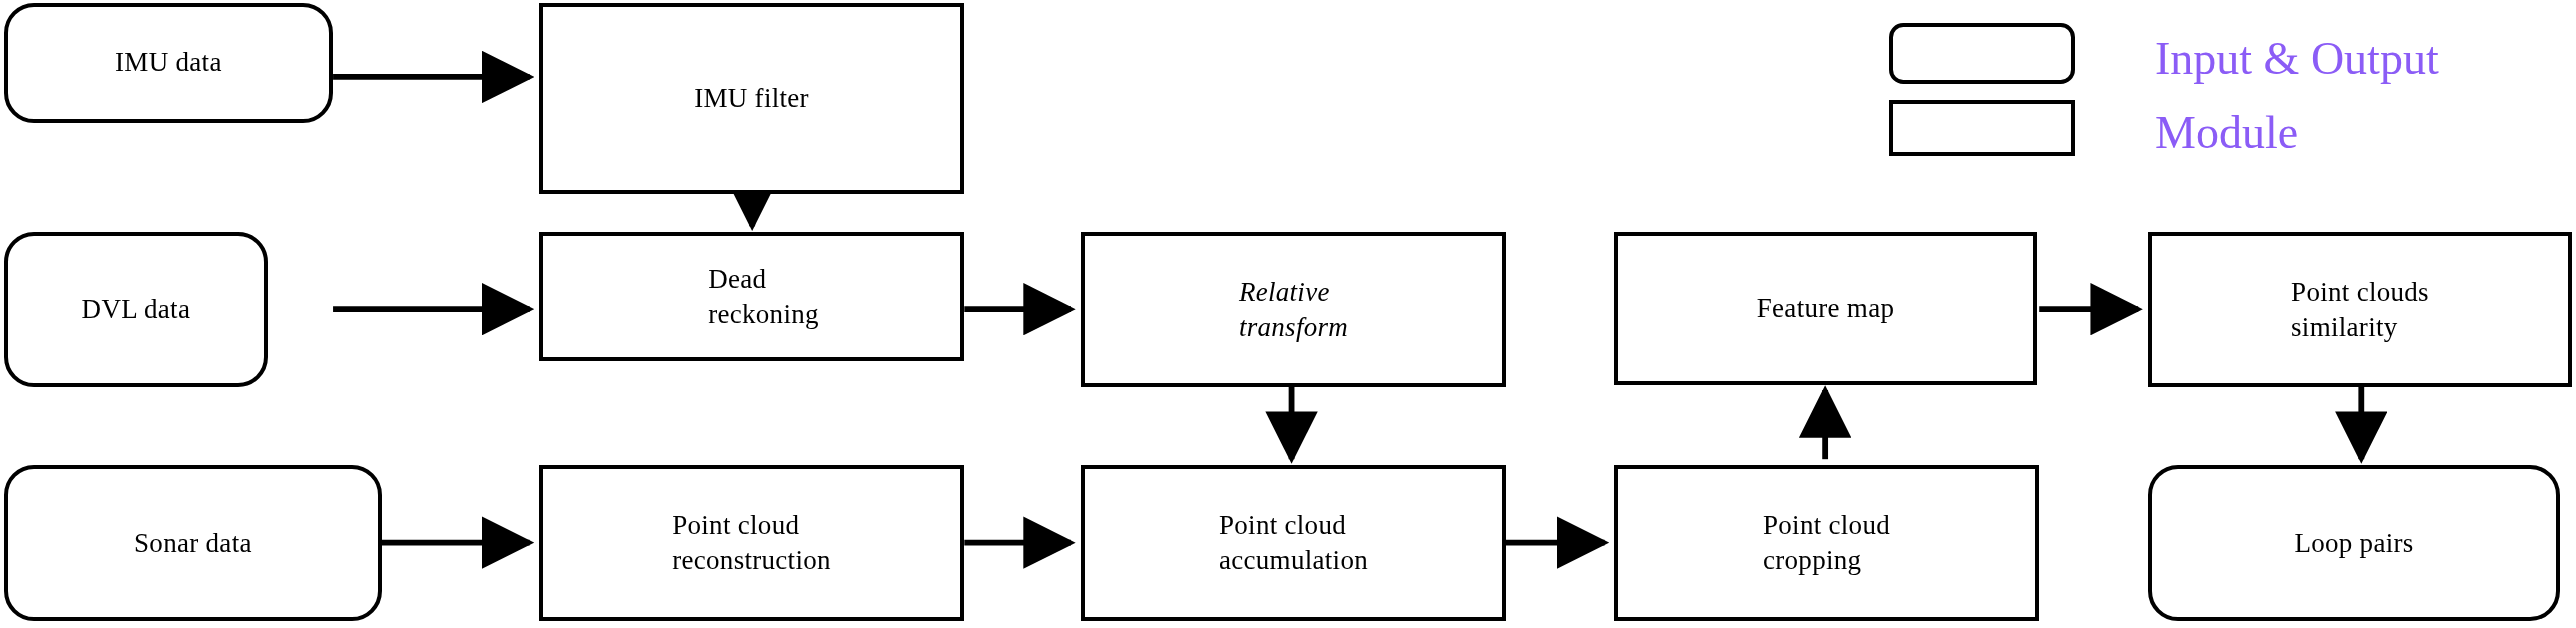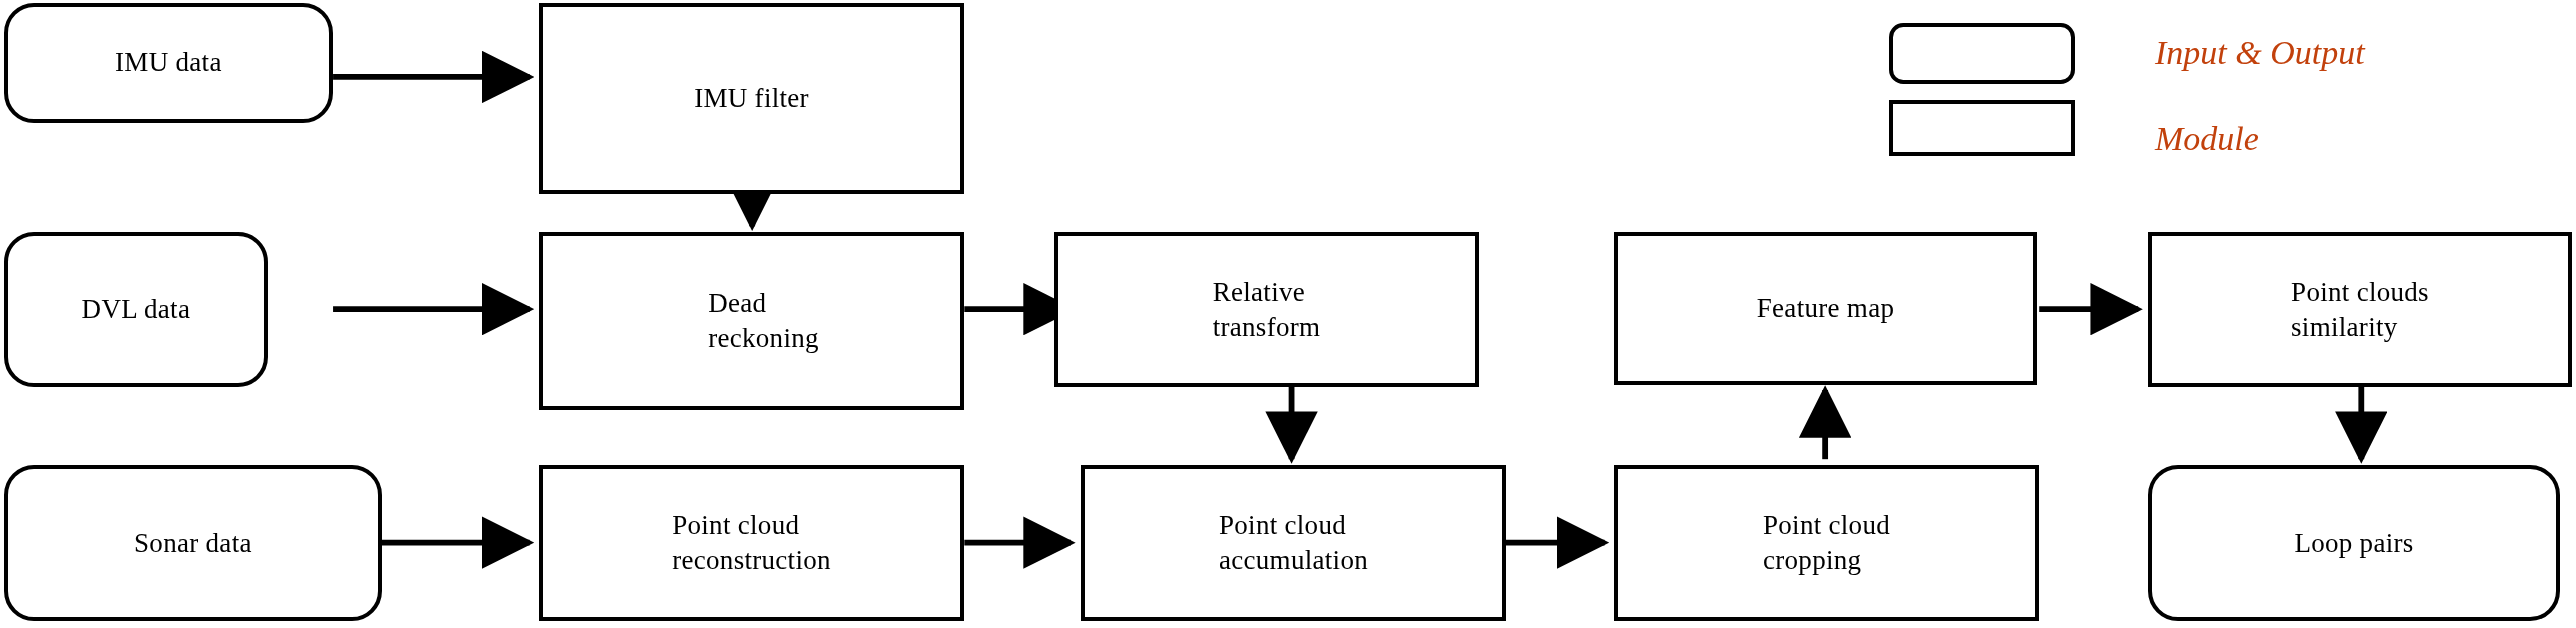--- a/index.html
+++ b/index.html
@@ -41,25 +41,24 @@
   }
   .legend-swatch {
     position: absolute;
     box-sizing: border-box;
     border: 4.5px solid #000000;
     background: #ffffff;
   }
   .legend-swatch.io { border-radius: 14.2px; }
   .legend-label {
     position: absolute;
-    color: #c2410c;
-    font-size: 34px;
+    color: #8b5cf6;
+    font-size: 46px;
     line-height: 1;
     white-space: nowrap;
-    font-style: italic;
   }
   svg.edges {
     position: absolute;
     left: 0;
     top: 0;
     width: 2576px;
     height: 628px;
     pointer-events: none;
   }
 </style>
@@ -98,25 +97,25 @@
   <div id="node-layer">
       <div class="node io" style="left: 3.9px; top: 2.6px; width: 329px; height: 120px;">
         <span class="label">IMU data</span>
       </div>
       <div class="node module" style="left: 539px; top: 2.6px; width: 425px; height: 191px;">
         <span class="label">IMU filter</span>
       </div>
       <div class="node io" style="left: 3.9px; top: 232px; width: 264px; height: 155px;">
         <span class="label">DVL data</span>
       </div>
-      <div class="node module" style="left: 539px; top: 232px; width: 425px; height: 178px; padding-left: 24px;">
+      <div class="node module" style="left: 539px; top: 232px; width: 425px; height: 129px; padding-left: 24px;">
         <span class="label">Dead
 reckoning</span>
       </div>
-      <div class="node module" style="left: 1054px; top: 232px; width: 425px; height: 155px;">
+      <div class="node module" style="left: 1081px; top: 232px; width: 425px; height: 155px; font-style: italic;">
         <span class="label">Relative
 transform</span>
       </div>
       <div class="node module" style="left: 1614px; top: 232px; width: 423px; height: 153px;">
         <span class="label">Feature map</span>
       </div>
       <div class="node module" style="left: 2148px; top: 232px; width: 424px; height: 155px;">
         <span class="label">Point clouds
 similarity</span>
       </div>
@@ -136,17 +135,17 @@
 cropping</span>
       </div>
       <div class="node io" style="left: 2148px; top: 465px; width: 412px; height: 156px;">
         <span class="label">Loop pairs</span>
       </div>
     </div>
   <div id="legend-layer">
       <div class="legend-swatch io" style="left: 1889px; top: 23px; width: 186px; height: 61px;"></div>
       <div class="legend-label" style="left: 2155px; top: 36px;">Input &amp; Output</div>
       <div class="legend-swatch module" style="left: 1889px; top: 100px; width: 186px; height: 56px;"></div>
-      <div class="legend-label" style="left: 2155px; top: 110px; margin-top: 12px;">Module</div>
+      <div class="legend-label" style="left: 2155px; top: 110px;">Module</div>
     </div>
 
 </div>
 
 
 </body></html>

